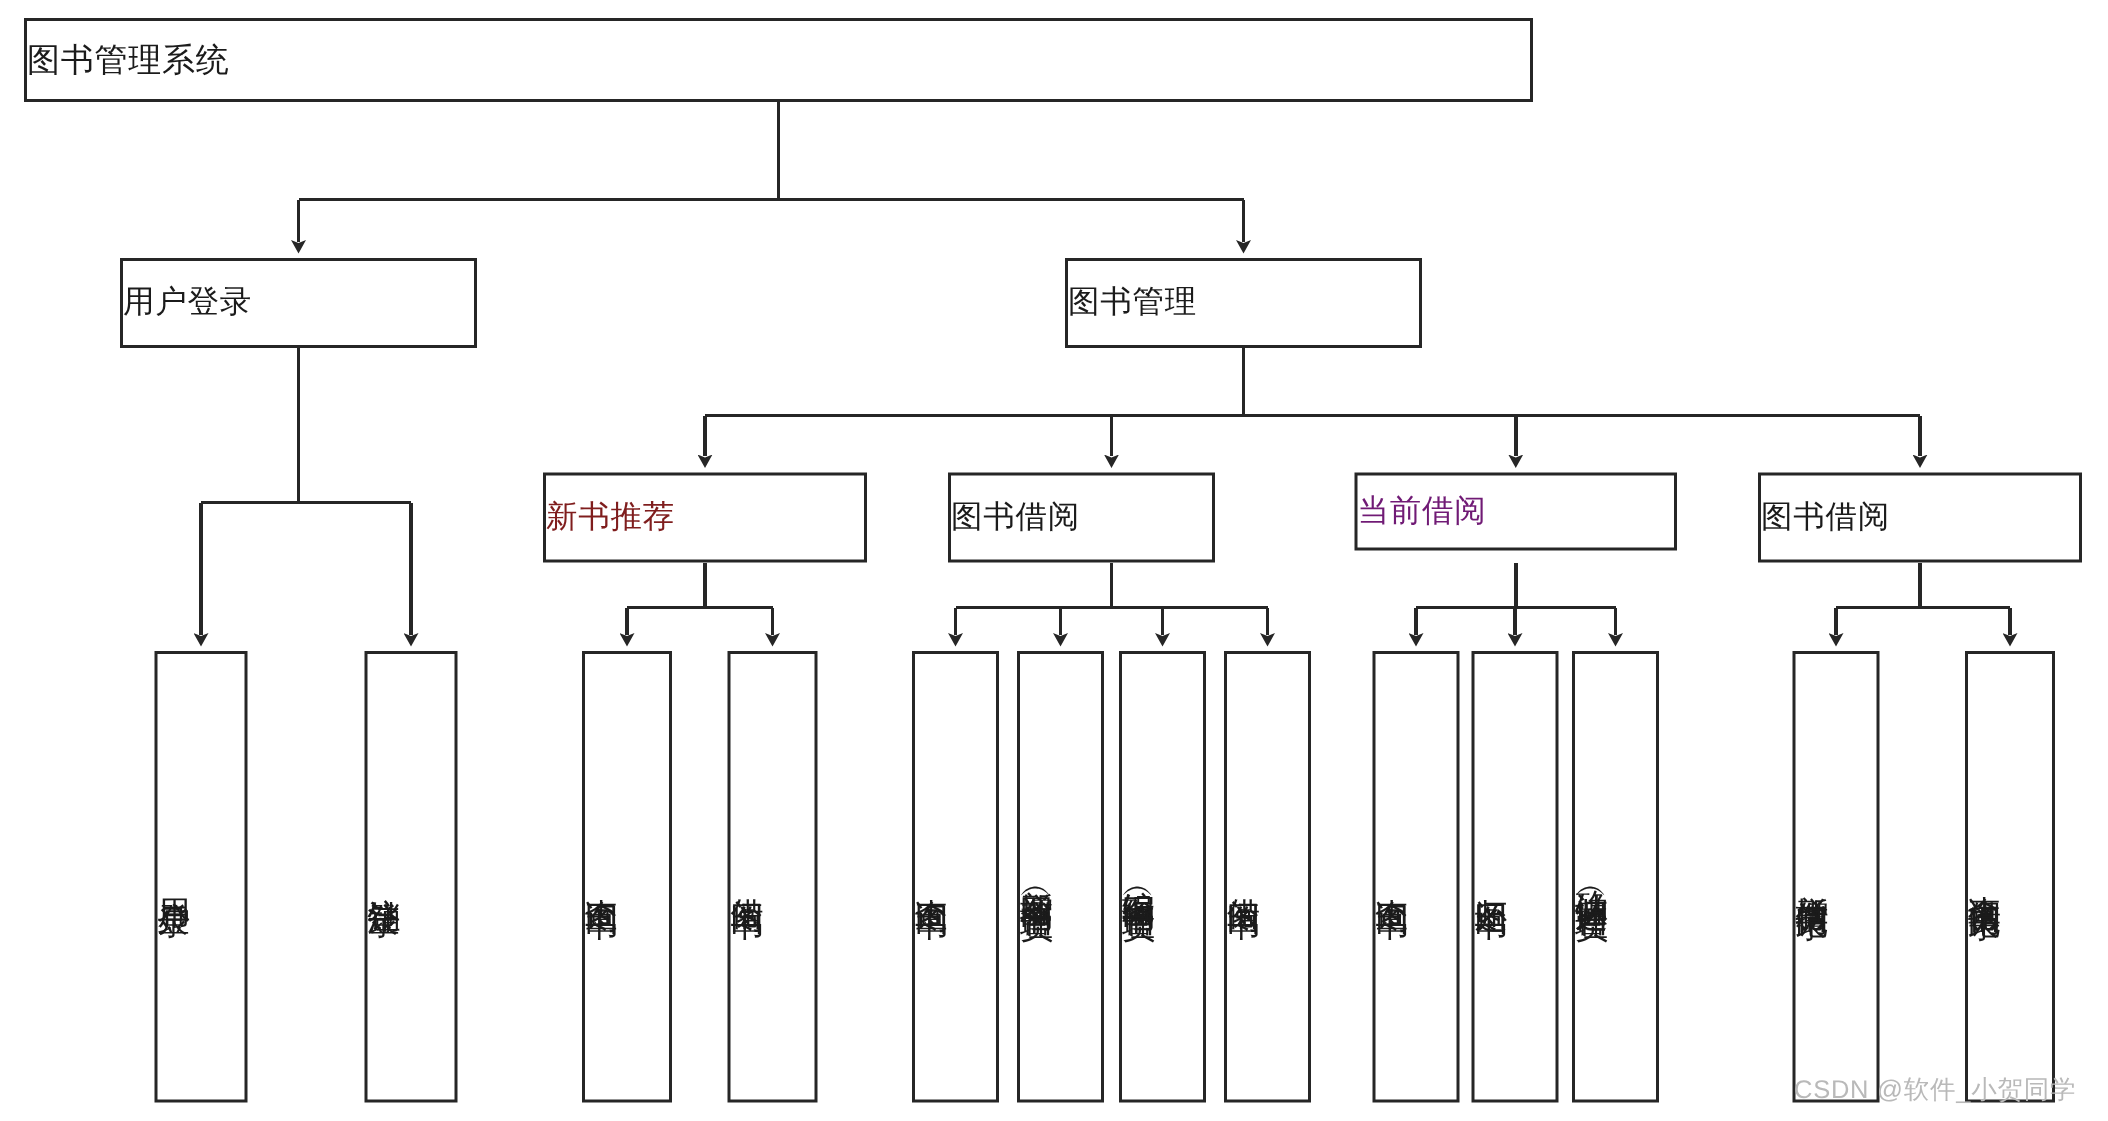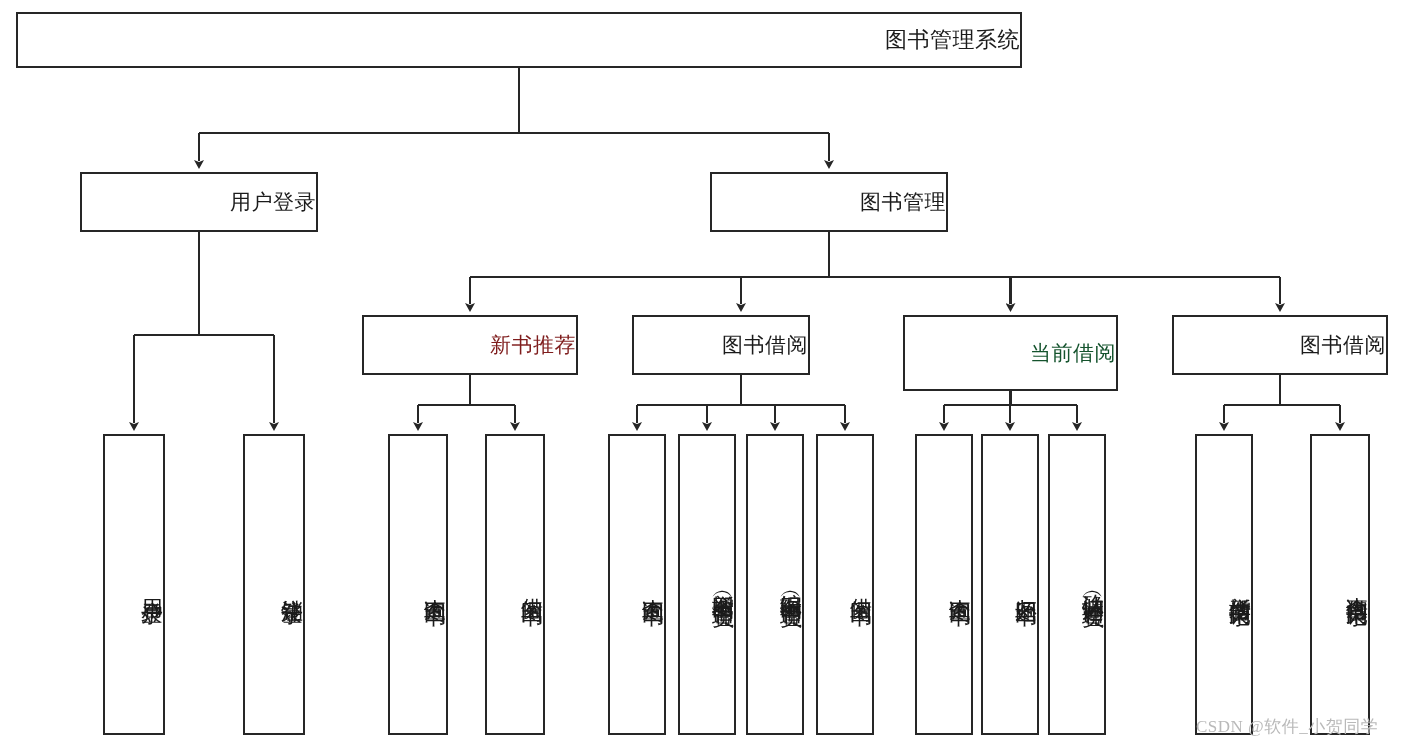--- a/index.html
+++ b/index.html
@@ -25,21 +25,21 @@
     height: 747px;
     pointer-events: none;
   }
   .node {
     position: absolute;
     box-sizing: border-box;
     background: #ffffff;
     border: 2px solid #1d4ed8;
     display: flex;
     align-items: center;
-    justify-content: flex-end;
+    justify-content: flex-start;
     color: #1b1b1b;
   }
   .node .label {
     font-size: 21px;
     line-height: 1.12;
     letter-spacing: 0.5px;
     text-align: center;
     white-space: pre-wrap;
   }
   .node.vertical .label {
@@ -120,21 +120,21 @@
       </div>
       <div class="node vertical" style="left: 243px; top: 434px; width: 62px; height: 301px; border-color: rgb(38, 38, 38); color: rgb(27, 27, 27);">
         <span class="label">注销登录</span>
       </div>
       <div class="node" style="left: 362px; top: 315px; width: 216px; height: 60px; border-color: rgb(38, 38, 38); color: #7f1d1d;">
         <span class="label">新书推荐</span>
       </div>
       <div class="node" style="left: 632px; top: 315px; width: 178px; height: 60px; border-color: rgb(38, 38, 38); color: rgb(27, 27, 27);">
         <span class="label">图书借阅</span>
       </div>
-      <div class="node" style="left: 903px; top: 315px; width: 215px; height: 76px; border-color: rgb(38, 38, 38); color: #14532d;">
+      <div class="node" style="left: 903px; top: 315px; width: 215px; height: 52px; border-color: rgb(38, 38, 38); color: #701a75;">
         <span class="label">当前借阅</span>
       </div>
       <div class="node" style="left: 1172px; top: 315px; width: 216px; height: 60px; border-color: rgb(38, 38, 38); color: rgb(27, 27, 27);">
         <span class="label">图书借阅</span>
       </div>
       <div class="node vertical" style="left: 388px; top: 434px; width: 60px; height: 301px; border-color: rgb(38, 38, 38); color: rgb(27, 27, 27);">
         <span class="label">查询图书</span>
       </div>
       <div class="node vertical" style="left: 485px; top: 434px; width: 60px; height: 301px; border-color: rgb(38, 38, 38); color: rgb(27, 27, 27);">
         <span class="label">借阅图书</span>
@@ -161,14 +161,14 @@
         <span class="label">确认归还（管理员）</span>
       </div>
       <div class="node vertical" style="left: 1195px; top: 434px; width: 58px; height: 301px; border-color: rgb(38, 38, 38); color: rgb(27, 27, 27);">
         <span class="label">新增借阅记录</span>
       </div>
       <div class="node vertical" style="left: 1310px; top: 434px; width: 60px; height: 301px; border-color: rgb(38, 38, 38); color: rgb(27, 27, 27);">
         <span class="label">查询借阅记录</span>
       </div>
     </div>
 
-  <div class="watermark" style="left: 1196px; top: 715px; color: rgb(185, 185, 185); font-family: Liberation Serif, serif;">CSDN @软件_小贺同学</div>
+  <div class="watermark" style="left: 1196px; top: 715px; color: rgb(185, 185, 185);">CSDN @软件_小贺同学</div>
 </div>
 
 </body></html>

